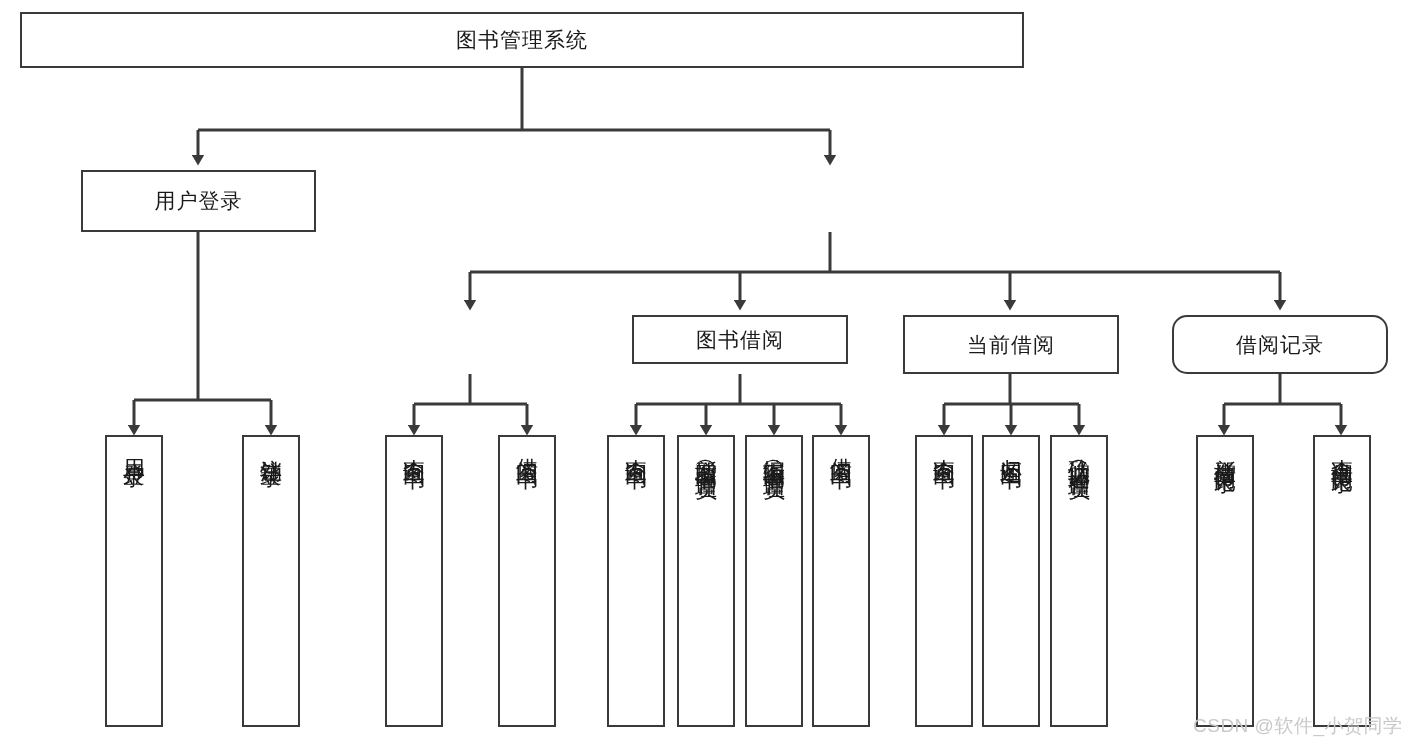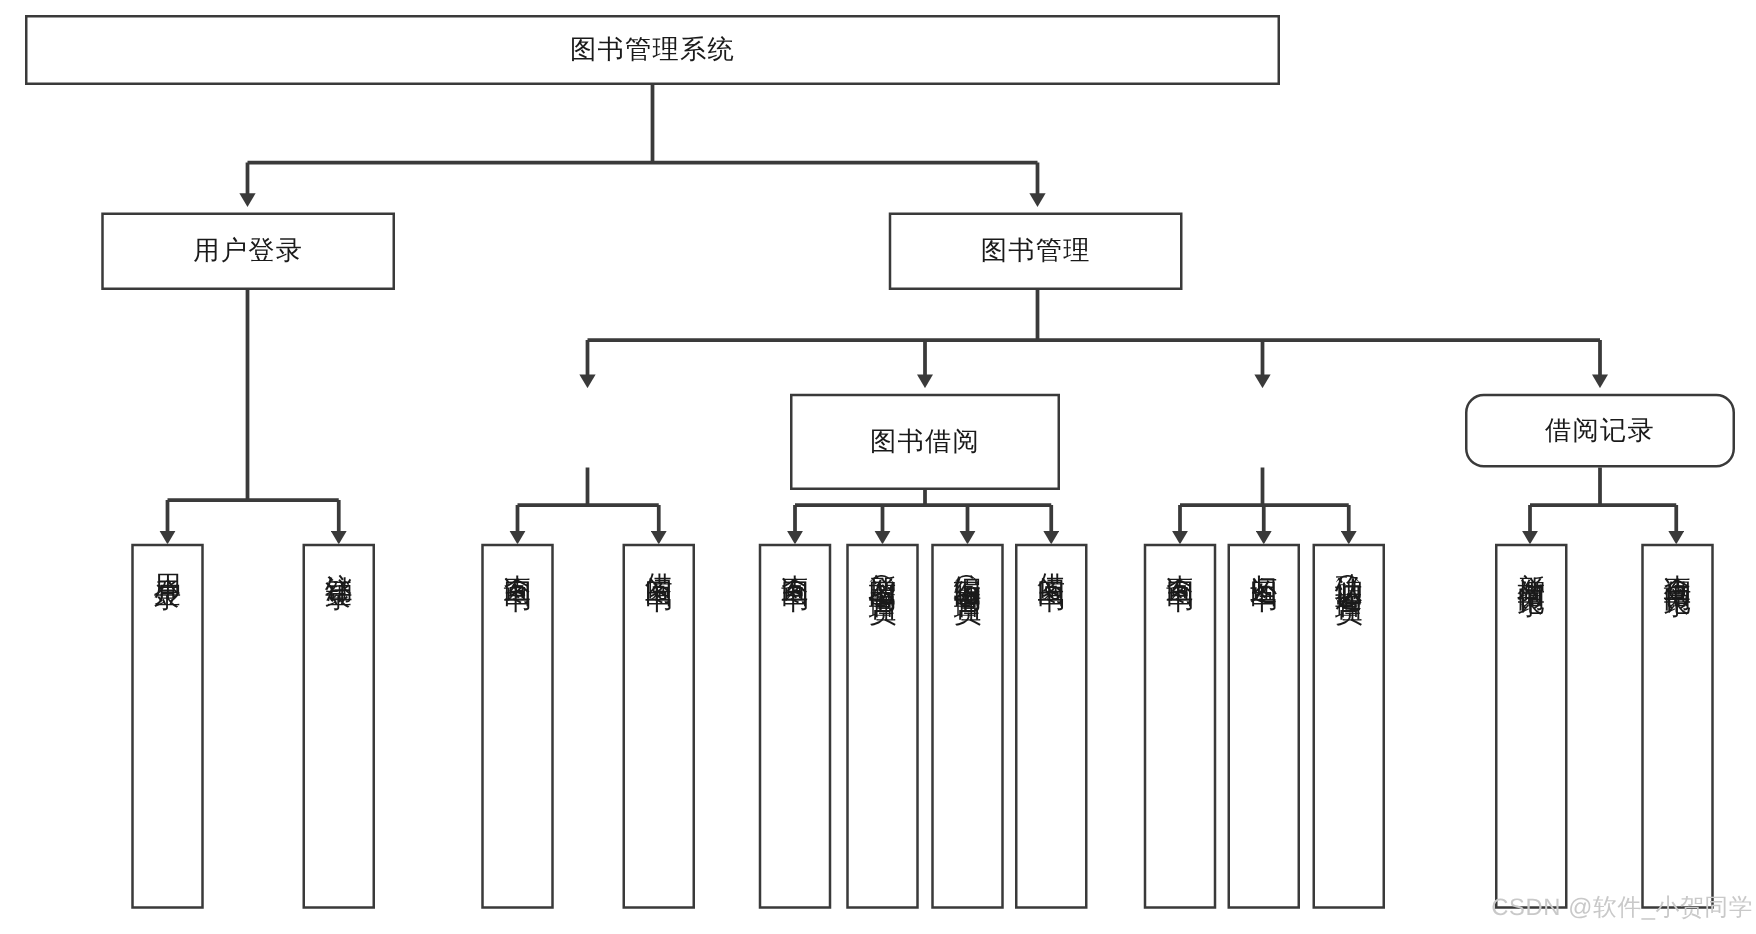--- a/index.html
+++ b/index.html
@@ -125,29 +125,29 @@
   </svg>
 
   <div class="node h-node" style="left:20px; top:12px; width:1004px; height:56px;">
     <span class="label">图书管理系统</span>
   </div>
 
   <div class="node h-node" style="left:81px; top:170px; width:235px; height:62px;">
     <span class="label">用户登录</span>
   </div>
 
-  <div class="node h-node" style="left:711px; top:170px; width:235px; height:62px;">
-    <span class="label">图书管理</span>
-  </div>
-
-
-  <div class="node h-node" style="left:632px; top:315px; width:216px; height:77px;">
+
+
+  <div class="node h-node" style="left:632px; top:315px; width:216px; height:49px;">
     <span class="label">图书借阅</span>
   </div>
 
+  <div class="node h-node" style="left:903px; top:315px; width:216px; height:59px;">
+    <span class="label">当前借阅</span>
+  </div>
 
   <div class="node h-node" style="left:1172px; top:315px; width:216px; height:59px;border-radius:15px;">
     <span class="label">借阅记录</span>
   </div>
 
   <div class="node v-node" style="left:105px; top:435px; width:58px; height:292px;">
     <span class="label">用户登录</span>
   </div>
 
   <div class="node v-node" style="left:242px; top:435px; width:58px; height:292px;">

